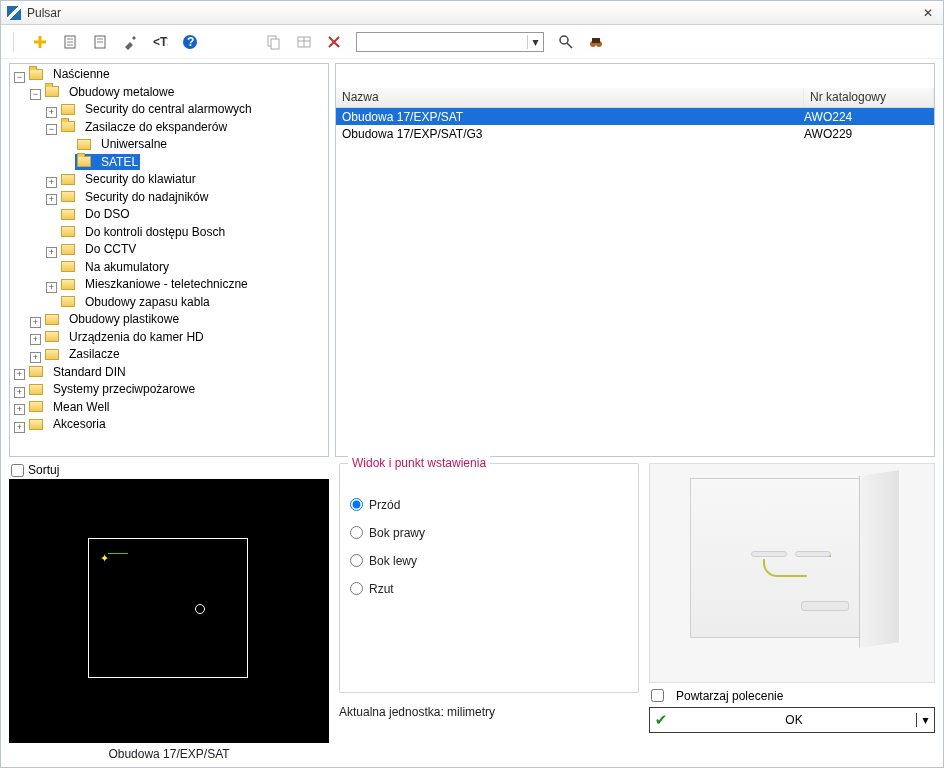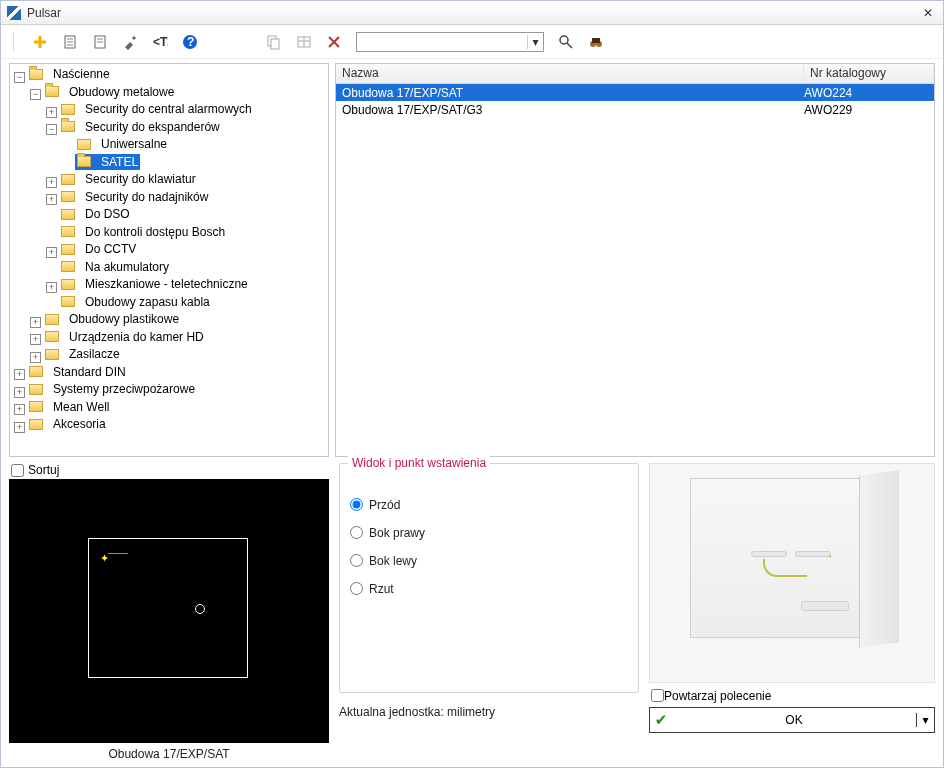--- a/index.html
+++ b/index.html
@@ -10,21 +10,21 @@
   .titlebar .close { width: 18px; text-align: center; color: #333; cursor: default; }
   .toolbar { height: 34px; display: flex; align-items: center; padding: 0 8px; gap: 14px; border-bottom: 1px solid #eee; }
   .toolbar .sep { width: 1px; height: 20px; background: #ddd; margin: 0 4px; }
   .tb-icon { width: 16px; height: 16px; display: inline-flex; align-items: center; justify-content: center; color: #555; }
   .tb-icon svg { width: 16px; height: 16px; }
   .main-upper { display: flex; height: 398px; padding: 4px 8px 0 8px; gap: 6px; }
   .tree-panel { width: 320px; border: 1px solid #c0c8d8; overflow: auto; background: #fff; padding: 2px 0; }
   .tree-panel::-webkit-scrollbar { width: 16px; }
   .tree-panel::-webkit-scrollbar-thumb { background: #c8c8c8; border: 3px solid #f0f0f0; }
   .list-panel { flex: 1; border: 1px solid #c0c8d8; background: #fff; display: flex; flex-direction: column; }
-  .list-header { display: flex; background: linear-gradient(#fafafa,#ececec); height: 20px; border-bottom: 1px solid #d8d8d8; }
+  .list-header { display: flex; background: linear-gradient(#fafafa,#ececec); height: 20px; border-bottom: 1px solid #d8d8d8; margin-top: 24px; }
   .list-header .col { padding: 2px 6px; border-right: 1px solid #e8e8e8; color: #333; }
   .col-name { flex: 1; }
   .col-cat { width: 130px; }
   .list-body { flex: 1; }
   .list-row { display: flex; height: 17px; align-items: center; padding: 0 6px; }
   .list-row.sel { background: #1a6fd8; color: #fff; }
   .list-row .c1 { flex: 1; }
   .list-row .c2 { width: 124px; }
   .tree ul { list-style: none; margin: 0; padding-left: 16px; }
   .tree > ul { padding-left: 4px; }
@@ -50,21 +50,21 @@
   .radiocol { display: flex; flex-direction: column; gap: 14px; margin-top: 24px; }
   .radiocol label { display: flex; align-items: flex-start; gap: 6px; color: #222; }
   .unit-row { margin-top: 12px; color: #222; }
   .img-panel { flex: 1; display: flex; flex-direction: column; align-items: stretch; }
   .product-img { border: 1px solid #e0e0e0; flex: 0 0 220px; background: #f6f6f6; position: relative; overflow: hidden; }
   .cabinet { position: absolute; left: 40px; top: 14px; width: 170px; height: 160px; background: linear-gradient(#f7f7f7,#ededed); border: 1px solid #d0d0d4; }
   .cabinet .door { position: absolute; right: -40px; top: -6px; width: 40px; height: 172px; background: linear-gradient(90deg,#f2f2f2,#e2e2e2); transform: skewY(-8deg); border-left: 1px solid #ccc; }
   .wire { position: absolute; left: 72px; top: 80px; width: 44px; height: 18px; border: 2px solid #c1c140; border-top: none; border-right: none; border-radius: 0 0 0 14px; }
   .wire2 { position: absolute; left: 110px; top: 76px; width: 30px; height: 2px; background: #9fbf40; }
   .slot { position: absolute; width: 36px; height: 6px; background: #e8e8e8; border: 1px solid #cfcfcf; border-radius: 3px; }
-  .repeat-check { display: flex; align-items: flex-start; gap: 0; padding: 6px 2px 4px 2px; justify-content: flex-start; }
+  .repeat-check { display: flex; align-items: flex-start; gap: 12px; padding: 6px 2px 4px 2px; justify-content: flex-start; }
   .ok-btn { display: flex; align-items: center; border: 1px solid #3a3a3a; height: 26px; }
   .ok-btn .chk { width: 22px; text-align: center; color: #228b22; font-size: 15px; }
   .ok-btn .lbl { flex: 1; text-align: center; }
   .ok-btn .dd { width: 18px; border-left: 1px solid #3a3a3a; text-align: center; }
   .searchbox { display: inline-flex; align-items: center; border: 1px solid #999; height: 20px; }
   .searchbox input { border: none; outline: none; width: 170px; padding: 0 4px; font-size: 12px; }
   .searchbox .drop { width: 16px; text-align: center; border-left: 1px solid #ccc; color: #333; }
   input[type=checkbox], input[type=radio] { margin: 0; }
 </style>
 </head>
@@ -158,21 +158,21 @@
             <li><span class="tw">−</span><span class="node">
                 <span class="fld open"></span>
                 <span>Obudowy metalowe</span>
               </span><ul>
                 <li><span class="tw">+</span><span class="node">
                     <span class="fld"></span>
                     <span>Security do central alarmowych</span>
                   </span></li>
                 <li><span class="tw">−</span><span class="node">
                     <span class="fld open"></span>
-                    <span>Security do ekspanderów</span>
+                    <span>Zasilacze do ekspanderów</span>
                   </span><ul>
                     <li><span class="tw blank"></span><span class="node">
                         <span class="fld"></span>
                         <span>Uniwersalne</span>
                       </span></li>
                     <li><span class="tw blank"></span><span class="node sel">
                         <span class="fld open"></span>
                         <span>SATEL</span>
                       </span></li>
                   </ul></li>

